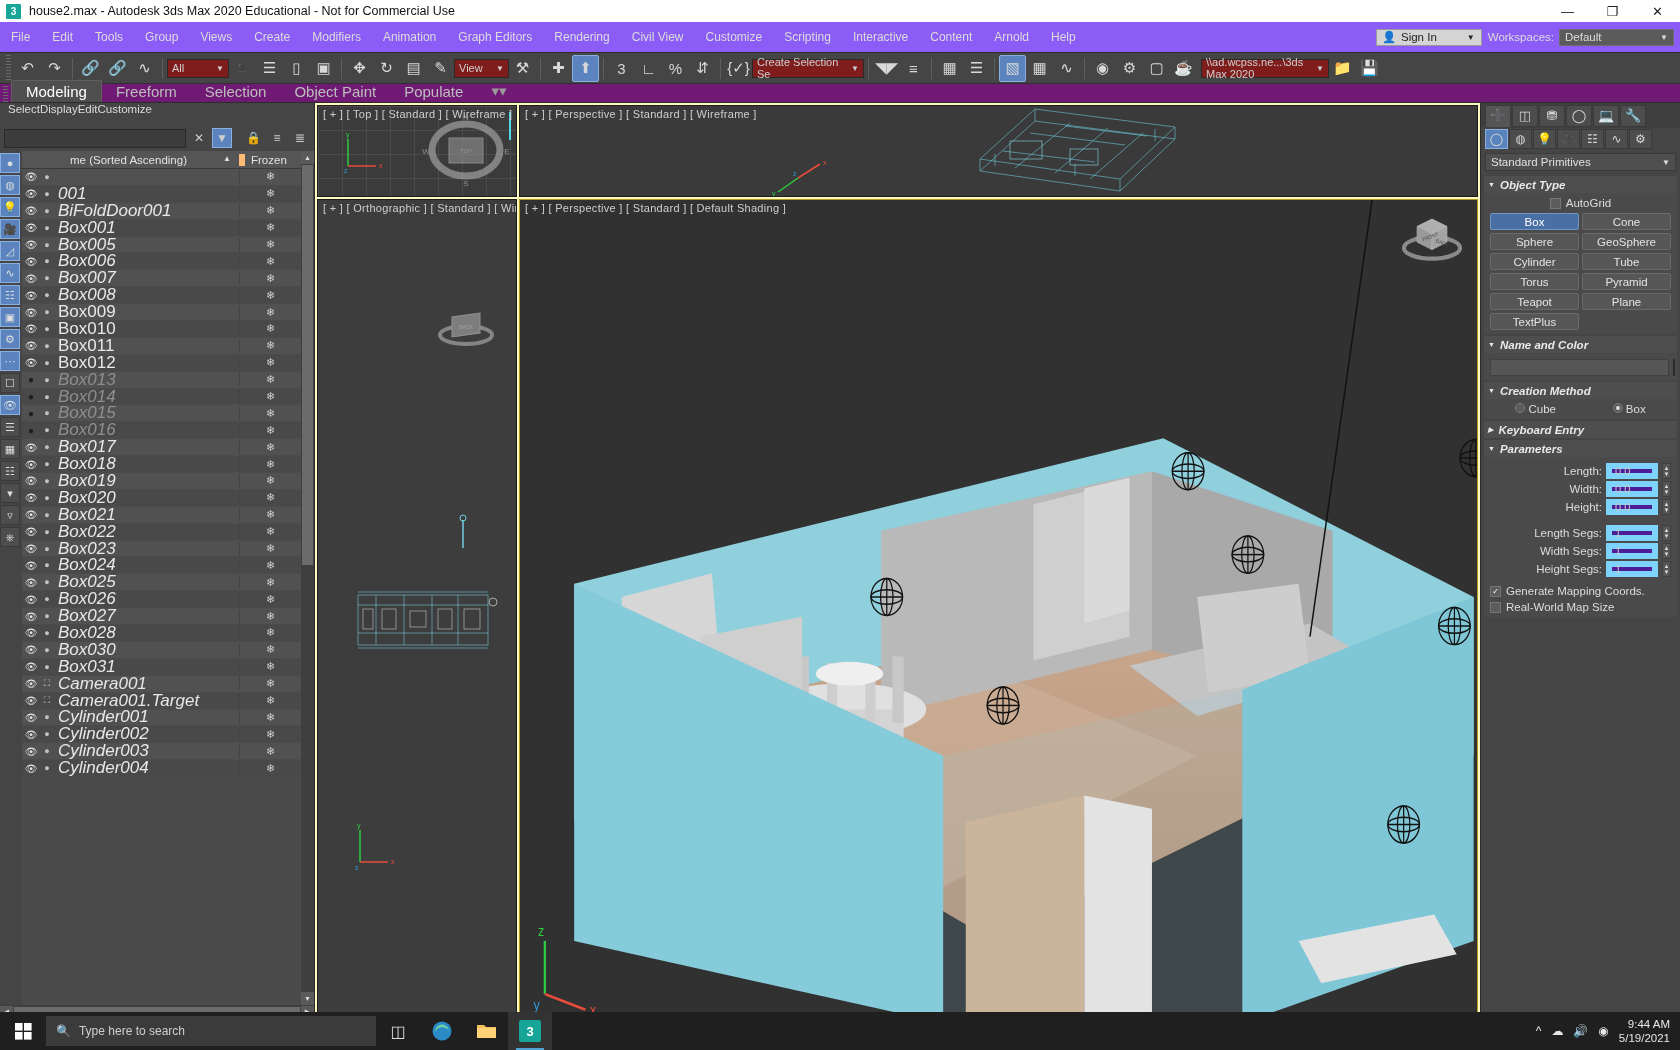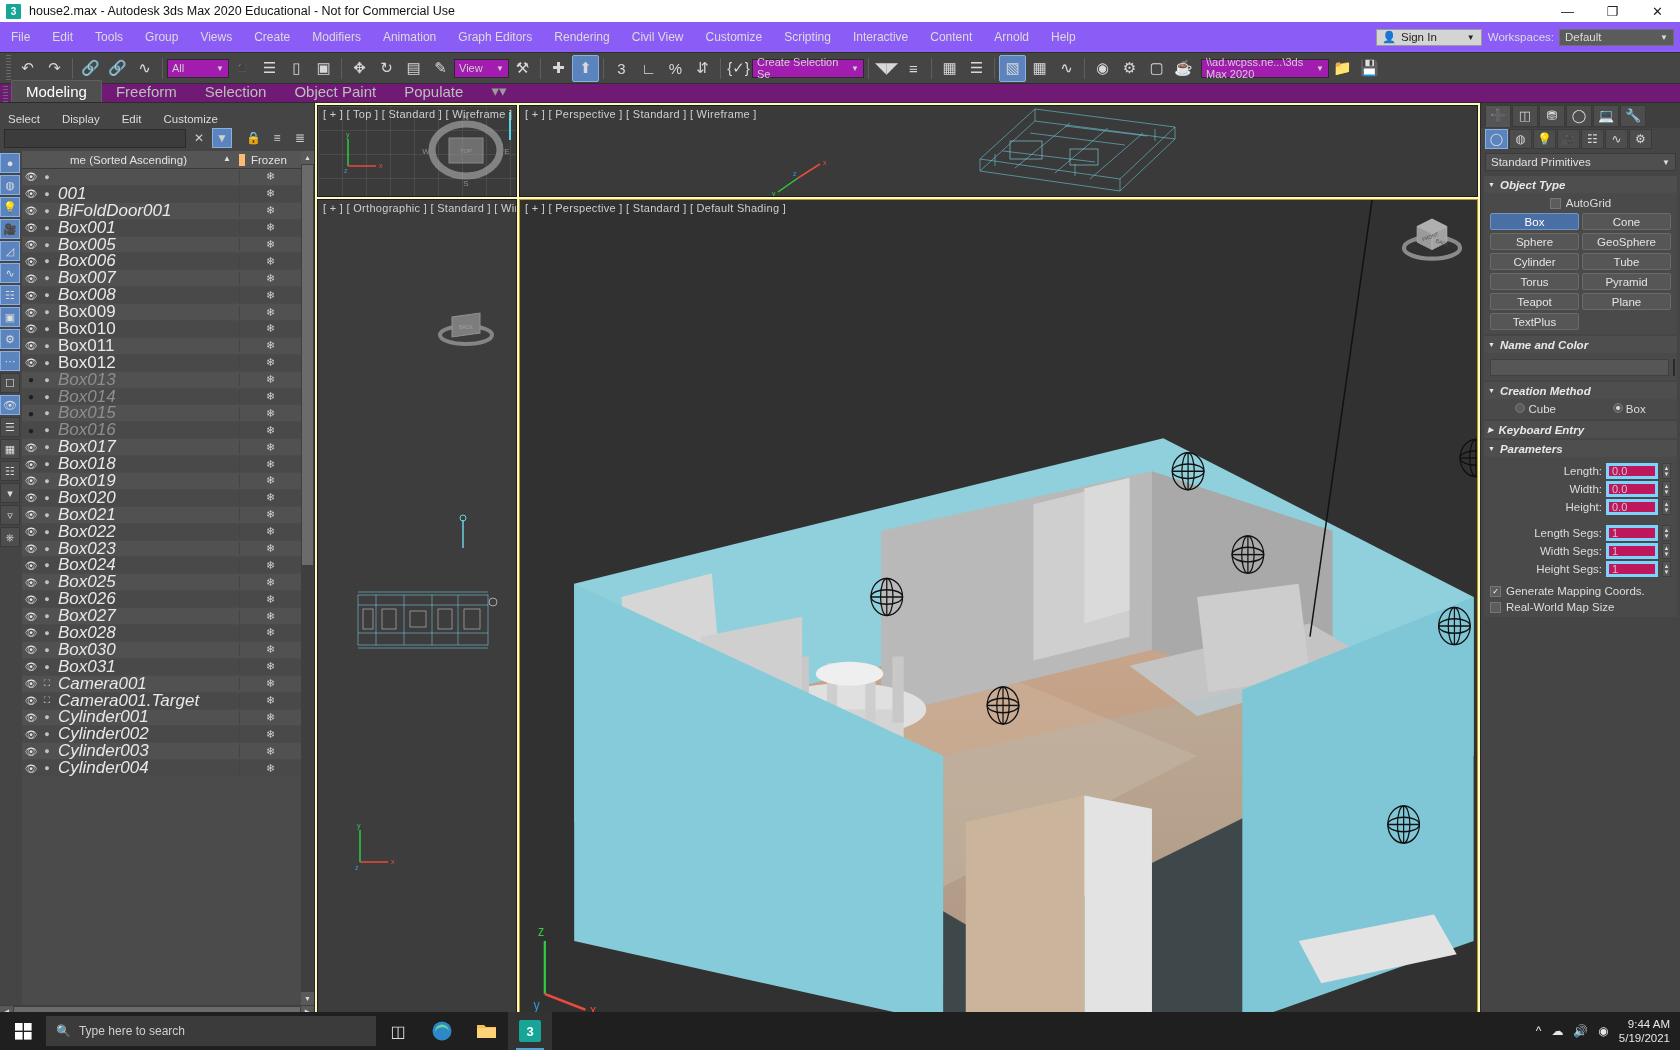--- a/index.html
+++ b/index.html
@@ -30,21 +30,21 @@
      font-size:11.5px; display:flex;align-items:center;padding:0 5px;color:#ddd;margin-right:6px;}
   .wspsel .caret{margin-left:auto;font-size:8px;}
 
   
   .toolbar { height:31px;background:#454545;display:flex;align-items:center;
      border-bottom:1px solid #2f2f2f; padding-left:3px;}
   .tb-ico { width:27px;height:27px;display:flex;align-items:center;justify-content:center;
      color:#d8d8d8;font-size:15px; position:relative;}
   .tb-ico.on { background:#5b84bf; border:1px solid #89b0e0; border-radius:2px; }
   .tb-sep { width:1px;height:21px;background:#2b2b2b;margin:0 4px;border-right:1px solid #5e5e5e;}
-  .tb-drop { height:19px;background:#a21caf;border:1px solid #2a2a2a;font-size:11px;
+  .tb-drop { height:19px;background:#7f1d1d;border:1px solid #2a2a2a;font-size:11px;
      display:flex;align-items:center;padding:0 4px;color:#cfcfcf;}
   .tb-drop .caret { margin-left:auto;font-size:8px;padding-left:8px;}
   .grip { width:5px;height:26px;background:
      repeating-linear-gradient(to bottom,#6a6a6a 0 1px,transparent 1px 3px);margin:0 3px;}
 
   
   .ribbon { height:19px;background:#701a75;display:flex;align-items:flex-end;
      font-size:15px; border-bottom:1px solid #2b2b2b;}
   .rtab { padding:2px 14px 2px; color:#bdbdbd; }
   .rtab.active { background:#4f4f4f;color:#fff;border:1px solid #5f5f5f;border-bottom:none;
@@ -53,22 +53,22 @@
      font-size:11.5px;color:#dcdcdc;border-bottom:1px solid #2b2b2b;}
   .ribbon2 .pm { background:#505050;padding:1px 8px;border:1px solid #5b5b5b;margin-left:3px;}
 
   
   .workarea { position:relative; height:calc(1050px - 22px - 21px - 31px - 19px - 17px);
      background:#3d3d3d; display:flex; }
 
   
   .explorer { width:315px;background:#454545;border-right:1px solid #2b2b2b;
      display:flex;flex-direction:column;}
-  .ex-menu { height:22px;display:flex;align-items:flex-end;font-size:11.5px;padding-left:8px;
-     gap:22px;color:#dcdcdc;}
+  .ex-menu { height:22px;display:flex;align-items:flex-start;font-size:11.5px;padding-left:8px;
+     color:#dcdcdc;}
   .ex-search { height:26px;display:flex;align-items:center;gap:3px;padding:0 4px;}
   .ex-input { flex:1;height:19px;background:#3c3c3c;border:1px solid #2a2a2a;}
   .ex-ibtn { width:20px;height:20px;display:flex;align-items:center;justify-content:center;
      font-size:12px;color:#cfcfcf;}
   .ex-ibtn.on { background:#5b84bf;border:1px solid #89b0e0;}
   .ex-body { flex:1;display:flex;overflow:hidden;}
   .ex-rail { width:22px;background:#454545;display:flex;flex-direction:column;gap:2px;
      padding-top:2px;}
   .rail-b { width:20px;height:20px;display:flex;align-items:center;justify-content:center;
      font-size:11px;color:#ddd;background:#4d4d4d;border:1px solid #3a3a3a;}
@@ -162,21 +162,21 @@
   .nc-input{flex:1;height:17px;background:#565656;border:1px solid #404040;}
   .nc-swatch{width:18px;height:17px;background:#7fd4e8;border:1px solid #2a2a2a;}
   .radio-row{display:flex;align-items:center;gap:6px;font-size:11.5px;color:#ddd;}
   .radio{width:10px;height:10px;border-radius:50%;background:#5c5c5c;border:1px solid #7a7a7a;
      display:inline-block;position:relative;}
   .radio.on::after{content:"";position:absolute;left:2px;top:2px;width:4px;height:4px;
      border-radius:50%;background:#dcdcdc;}
   .spin-row{display:flex;align-items:center;justify-content:flex-end;gap:4px;
      font-size:11.5px;color:#dcdcdc;margin:2px 0;}
   .spin-lbl{text-align:left;}
-  .spin{width:52px;height:16px;background:#be185d;border:3px solid #7dd3fc;
+  .spin{width:52px;height:16px;background:#4c1d95;border:6px solid #7dd3fc;
      font-size:11px;color:#c9c9c9;display:flex;align-items:center;padding-left:3px;}
   .spin-ar{width:9px;height:16px;background:#555;border:1px solid #3f3f3f;
      display:flex;flex-direction:column;align-items:center;justify-content:center;
      font-size:6px;color:#ddd;line-height:6px;}
 
   
   .taskbar{height:38px;background:#1f1f1f;display:flex;align-items:center;
      position:absolute;bottom:0;left:0;right:0;}
   .tb-start{width:46px;height:38px;display:flex;align-items:center;justify-content:center;}
   .tb-search{width:330px;height:30px;background:#3b3b3b;display:flex;align-items:center;

